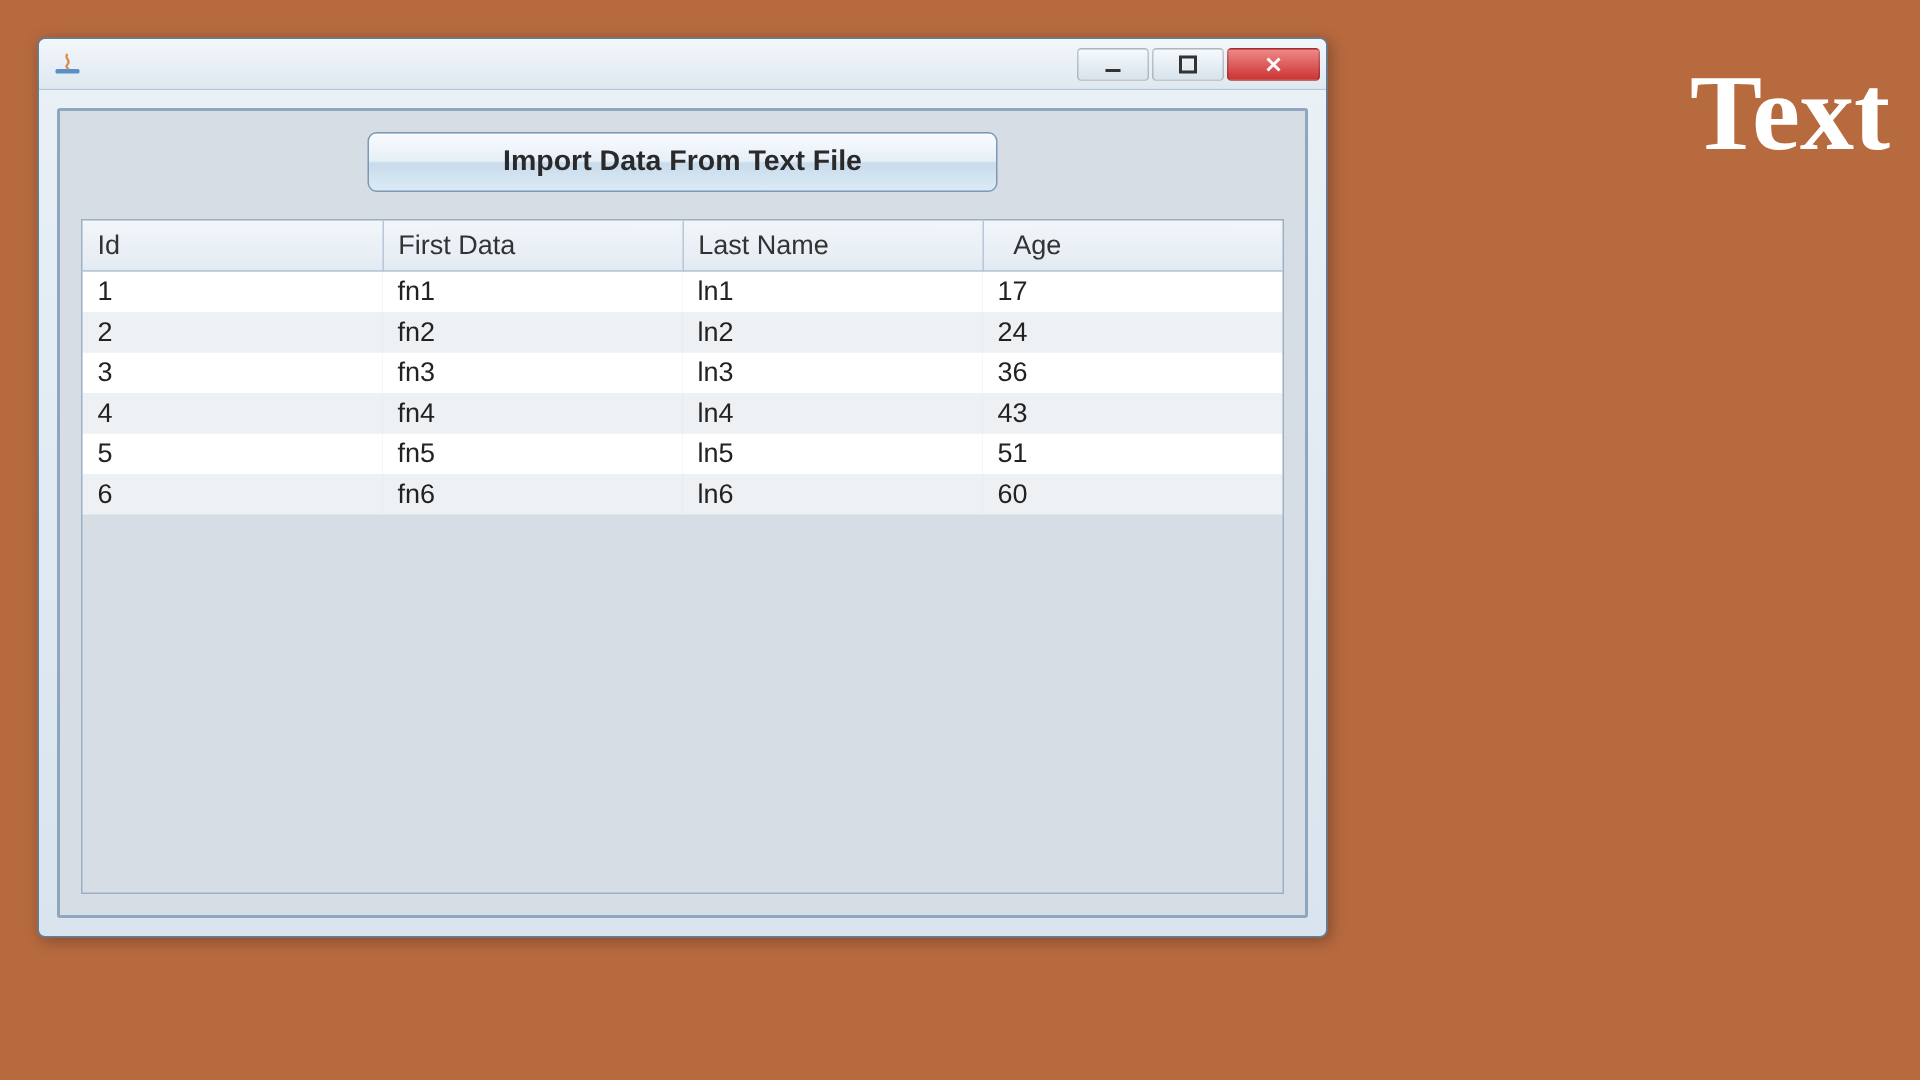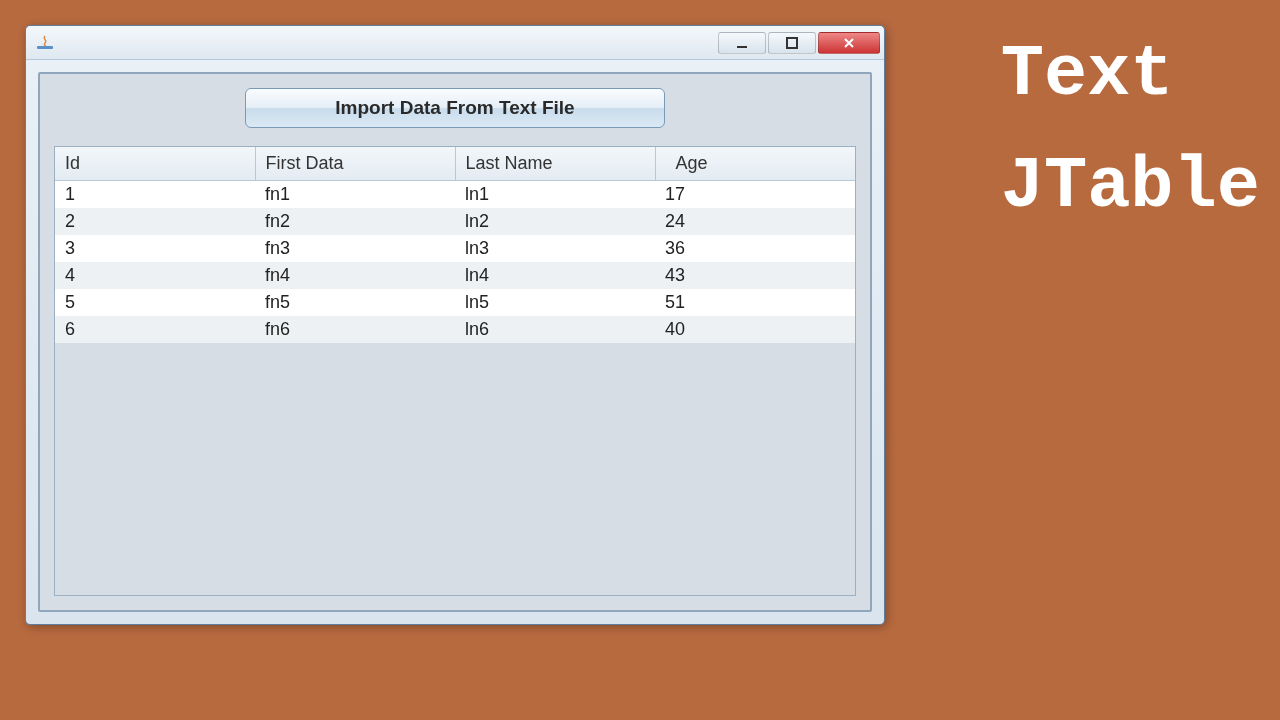--- a/index.html
+++ b/index.html
@@ -12,21 +12,21 @@
   overflow: hidden;
 }
 .side-text {
   position: absolute;
   right: 20px;
   top: 20px;
   color: #fff;
   font-size: 72px;
   font-weight: bold;
   line-height: 1.55;
-  font-family: Liberation Mono, monospace;
+  font-family: Liberation Serif, serif;
 }
 .window {
   position: absolute;
   left: 25px;
   top: 25px;
   width: 860px;
   height: 600px;
   background: linear-gradient(#eaf1f7, #d9e4ee);
   border: 1px solid #5a7fa0;
   border-radius: 5px;
@@ -131,21 +131,20 @@
 }
 .jtable tbody tr:nth-child(even) td {
   background: #eef1f4;
 }
 </style>
 </head>
 <body>
 
 <div class="side-text">
   <div>Text</div>
-  <div>JTable</div>
 </div>
 
 <div class="window">
   <div class="titlebar">
     <span class="java-icon">
       <svg width="18" height="18" viewBox="0 0 18 18">
         <rect x="1" y="12" width="16" height="3" rx="1" fill="#5a8fc8"></rect>
         <path d="M9 2 C6 5 12 6 9 9 C7 11 10 12 10 12" stroke="#d84" stroke-width="1.4" fill="none"></path>
       </svg>
     </span>
@@ -208,20 +207,20 @@
               <tr>
                 <td>5</td>
                 <td>fn5</td>
                 <td>ln5</td>
                 <td>51</td>
               </tr>
               <tr>
                 <td>6</td>
                 <td>fn6</td>
                 <td>ln6</td>
-                <td>40</td>
+                <td>60</td>
               </tr>
             </tbody>
         </table>
       </div>
     </div>
   </div>
 </div>
 
 </body></html>

